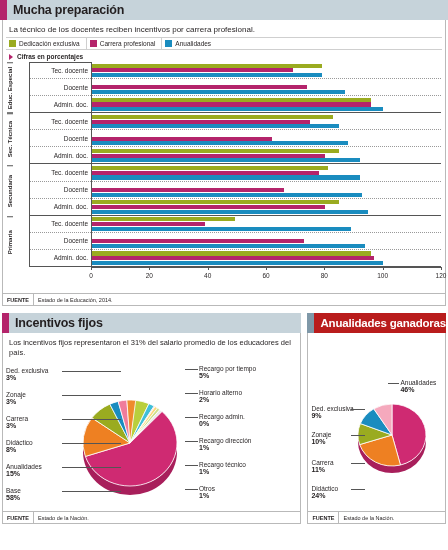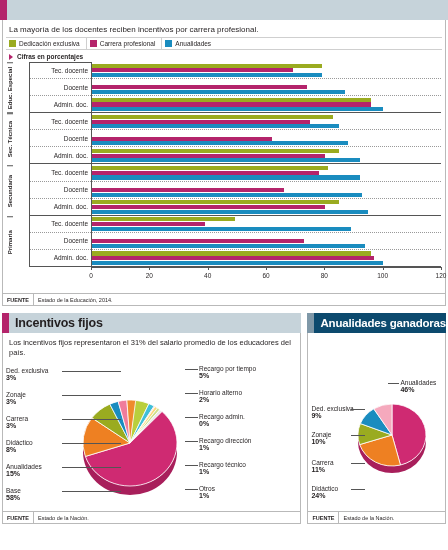--- a/index.html
+++ b/index.html
@@ -19,21 +19,21 @@
     display:flex; align-items:stretch;
     background:#c6d3da;
     height:20px;
   }
   .panel-head .accent { width:7px; background:#b4246b; flex:0 0 7px; }
   .panel-head .htitle {
     font-size:12.5px; font-weight:bold; color:#231f20;
     padding-left:6px; line-height:20px; letter-spacing:-0.2px;
     white-space:nowrap;
   }
-  .panel-head.dark { background:#0c4a6e; }
+  .panel-head.dark { background:#b91c1c; }
   .panel-head.dark .accent { background:#7f98a8; }
   .panel-head.dark .htitle { color:#ffffff; font-size:11.5px; }
 
   
   #top-panel { width:448px; }
   .top-body {
     border:1px solid #b9b9b9;
     border-top:none;
     margin:0 2px;
     background:#fff;
@@ -161,25 +161,26 @@
 
   svg { display:block; }
 </style>
 </head>
 <body>
 
 <div id="top-panel">
 
   <div class="panel-head">
     <div class="accent"></div>
+    <div class="htitle">Mucha preparación</div>
   </div>
 
   <div class="top-body">
 
-    <div class="subtitle">La mayoría de los docentes reciben incentivos por carrera profesional.</div>
+    <div class="subtitle">La técnico de los docentes reciben incentivos por carrera profesional.</div>
 
     <div class="legend-row">
       <div class="legend-item">
         <span class="swatch" style="background:#9aab20"></span>
         <span class="legend-label">Dedicación exclusiva</span>
       </div>
       <div class="legend-item">
         <span class="swatch" style="background:#b4246b"></span>
         <span class="legend-label">Carrera profesional</span>
       </div>

